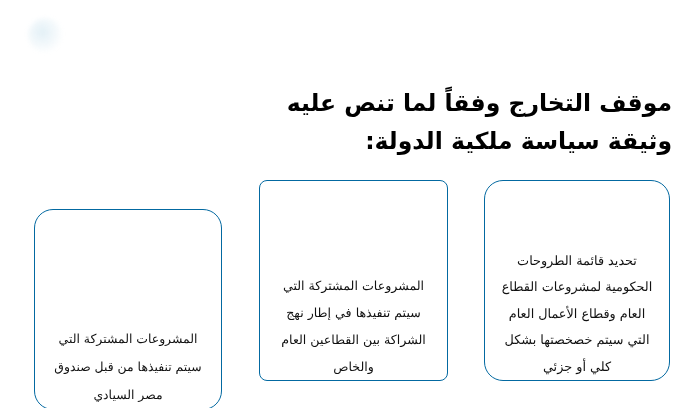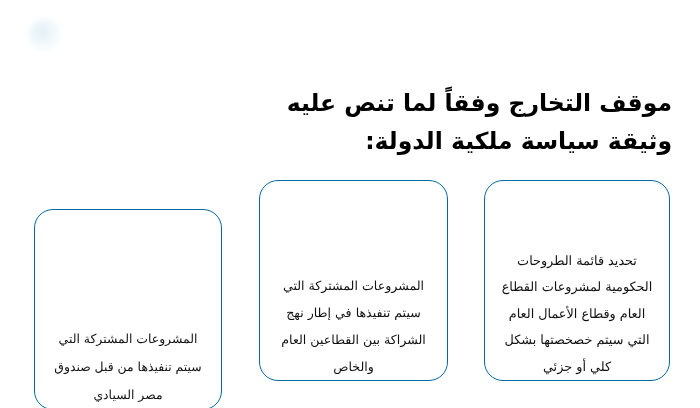--- a/index.html
+++ b/index.html
@@ -75,21 +75,21 @@
     box-sizing: border-box;
     border: 1px solid #0369a1;
     border-radius: 19px;
     background: #ffffff;
     display: flex;
     align-items: flex-end;
     justify-content: center;
   }
 
   .card-1 { right: 478px; width: 188px; margin-top: 29px; }   
-  .card-2 { right: 252px; width: 189px; }   
+  .card-2 { right: 252px; width: 189px; border-radius: 8px; }   
   .card-3 { right: 30px;  width: 186px; }   
 
   .card-text {
     direction: rtl;
     text-align: center;
     color: #111111;
     font-family: "DejaVu Serif", "Liberation Serif", serif;
     font-size: 12.6px;
     font-weight: 400;
     line-height: 27px;

